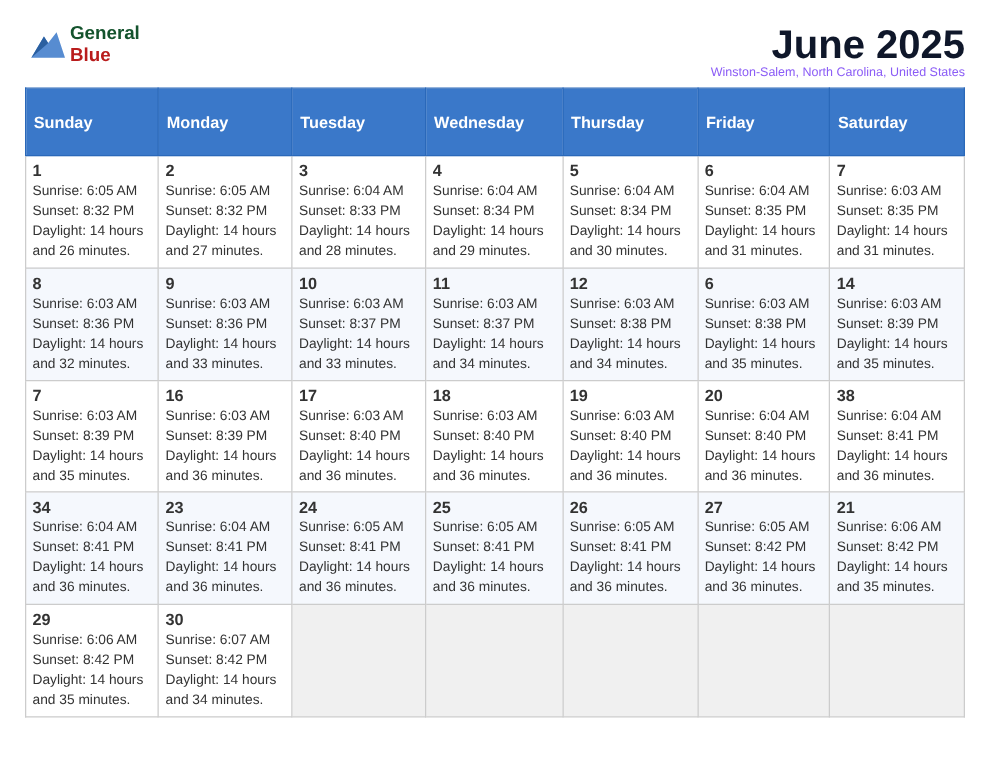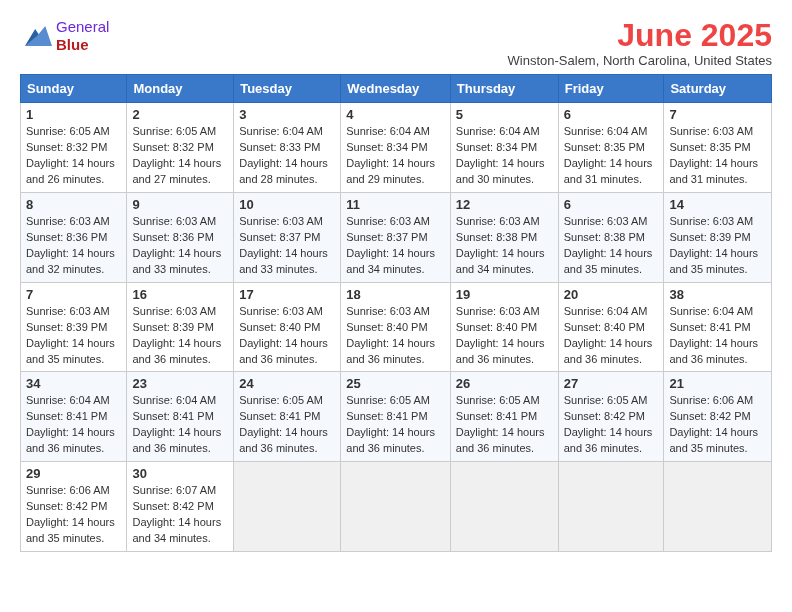--- a/index.html
+++ b/index.html
@@ -22,52 +22,52 @@
       align-items: flex-start;
       margin-bottom: 6px;
     }
     .logo {
       display: flex;
       align-items: center;
       gap: 4px;
     }
     .logo-text-general {
       font-size: 15px;
-      font-weight: normal;
-      color: #6d28d9;
+      font-weight: bold;
+      color: #14532d;
     }
     .logo-text-blue {
       font-size: 15px;
       font-weight: bold;
       color: #b91c1c;
     }
     .title-area {
       text-align: right;
     }
     .month-title {
       font-size: 32px;
       font-weight: bold;
-      color: #ef4444;
+      color: #0f172a;
       line-height: 1.1;
     }
     .location {
-      font-size: 13px;
-      color: #404040;
+      font-size: 10px;
+      color: #8b5cf6;
     }
     .calendar {
       width: 100%;
       border-collapse: collapse;
       border: 1px solid #ccc;
     }
     .calendar th {
       background-color: #3a78c9;
       color: #fff;
       font-size: 13px;
       font-weight: bold;
-      padding: 6px 6px;
+      padding: 19px 6px;
       text-align: left;
       border: 1px solid #2a68b9;
     }
     .calendar td {
       vertical-align: top;
       border: 1px solid #ccc;
       padding: 4px 5px;
       width: 113px;
       background: #fff;
       font-size: 9.5px;

